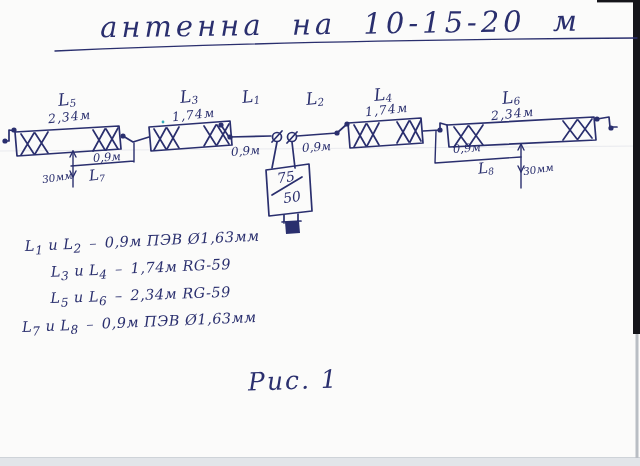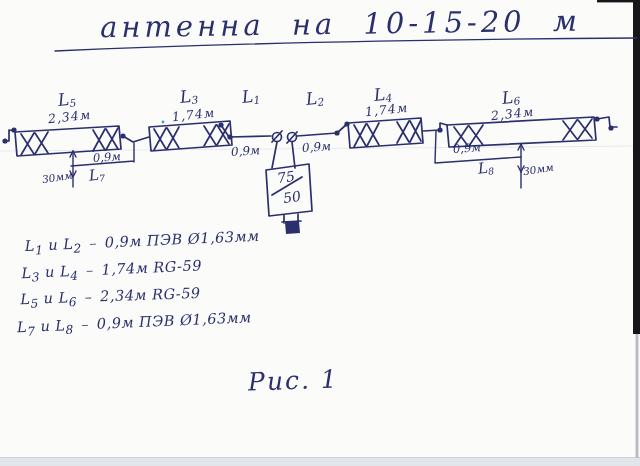--- a/index.html
+++ b/index.html
@@ -1,18 +1,18 @@
 <!DOCTYPE html>
 <html style="--ink: #2a2f6e; --paper: #fbfbfa;"><head>
 <meta charset="utf-8">
 <style>
   :root{ --ink:#2a2f6e; --paper:#fbfbfa; }
   html,body{margin:0;padding:0;}
   body{background:#888; font-family:"DejaVu Serif", serif;}
-  #canvas{position:relative;width:640px;height:466px;background:var(--paper);overflow:hidden;}
+  #canvas{position:relative;width:640px;height:466px;background:var(--paper);overflow:hidden;text-align:center;}
   svg{position:absolute;left:0;top:0;}
   .ink{stroke:var(--ink);stroke-width:1.7;fill:none;stroke-linecap:round;stroke-linejoin:round;}
   .thin{stroke-width:1.4;}
   .dot{fill:var(--ink);stroke:none;}
   .hw{position:absolute;font-family:"DejaVu Serif", serif;font-style:italic;color:var(--ink);white-space:nowrap;line-height:1;}
   .hw sub{font-size:62%;vertical-align:-22%;}
   .title{font-size:29px;letter-spacing:4px;word-spacing:14px;transform:rotate(-0.8deg);}
   .elabel{font-size:17px;transform:rotate(-6deg);}
   .elen{font-size:12.5px;letter-spacing:1px;transform:rotate(-6deg);}
   .dimtxt{font-size:12px;transform:rotate(-4deg);}

